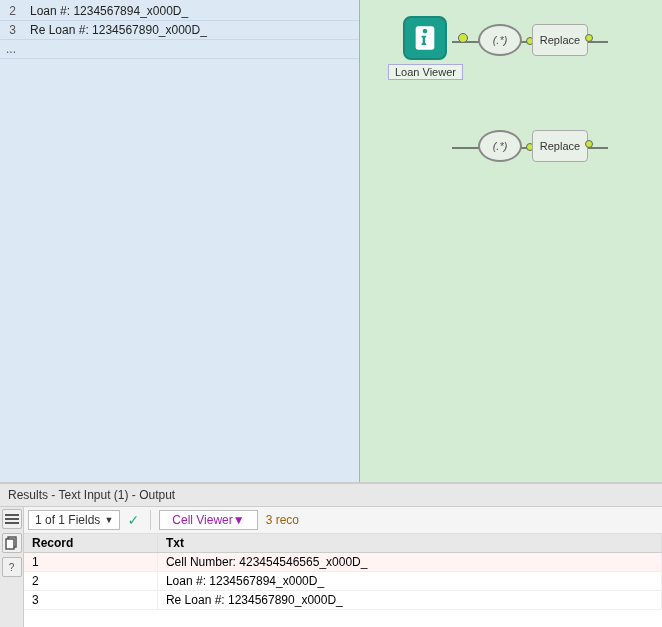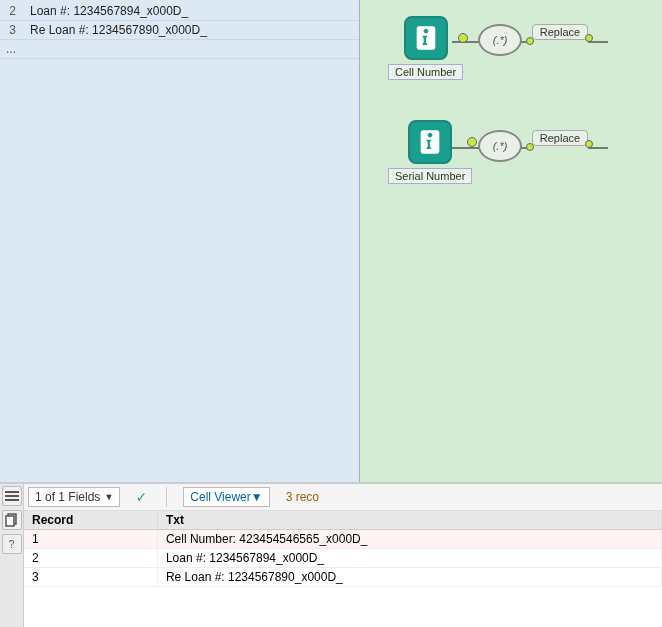--- a/index.html
+++ b/index.html
@@ -94,21 +94,21 @@
     
     .replace-node {
       position: absolute;
       display: flex;
       flex-direction: column;
       align-items: center;
     }
 
     .replace-box {
       width: 56px;
-      height: 16px;
+      height: 32px;
       background: #e8f0e8;
       border: 1px solid #aaa;
       border-radius: 4px;
       display: flex;
       align-items: center;
       justify-content: center;
       font-size: 11px;
       color: #333;
     }
 
@@ -152,21 +152,21 @@
       display: flex;
       align-items: center;
     }
 
     .results-toolbar {
       display: flex;
       align-items: center;
       padding: 3px 4px;
       background: #f5f5f5;
       border-bottom: 1px solid #ddd;
-      gap: 12px;
+      gap: 4px;
     }
 
     .fields-selector {
       display: flex;
       align-items: center;
       background: white;
       border: 1px solid #bbb;
       padding: 2px 6px;
       font-size: 12px;
       color: #333;
@@ -193,23 +193,23 @@
       height: 20px;
       background: #ccc;
       margin: 0 4px;
     }
 
     .cell-viewer-selector {
       display: flex;
       align-items: center;
       background: white;
       border: 1px solid #bbb;
-      padding: 2px 6px;
-      font-size: 12px;
-      color: #0369a1;
+      padding: 2px 12px;
+      font-size: 12px;
+      color: #a21caf;
       cursor: pointer;
     }
 
     .records-count {
       font-size: 12px;
       color: #a16207;
       margin-left: 4px;
     }
 
     .results-table {
@@ -334,60 +334,54 @@
     </svg>
 
     <div class="workflow-node" style="left: 28px; top: 16px;">
       <div class="node-icon">
         <svg viewBox="0 0 24 24">
           <path d="M18 2H6c-1.1 0-2 .9-2 2v16c0 1.1.9 2 2 2h12c1.1 0 2-.9 2-2V4c0-1.1-.9-2-2-2zm-6 2c1.1 0 2 .9 2 2s-.9 2-2 2-2-.9-2-2 .9-2 2-2zm3 14H9v-1l1-1v-4l-1-1v-1h4v1l-1 1v4l1 1v1z"></path>
         </svg>
       </div>
 
       <div class="node-connector-dot" style="right: -5px; top: 17px;"></div>
-      <div class="node-label">Cell Number</div>
+      <div class="node-label">Loan Viewer</div>
     </div>
 
     <div class="regex-node" style="left: 118px; top: 24px;">
       <div class="regex-box">(.*)</div>
     </div>
     <div class="small-dot" style="left: 166px; top: 37px;"></div>
 
     <div class="replace-node" style="left: 172px; top: 24px;">
       <div class="replace-box">
         <span>Replace</span>
       </div>
       <div class="small-dot" style="right: -5px; top: 10px;"></div>
     </div>
 
-    <div class="workflow-node" style="left: 28px; top: 120px;">
-      <div class="node-icon">
-        <svg viewBox="0 0 24 24">
-          <path d="M18 2H6c-1.1 0-2 .9-2 2v16c0 1.1.9 2 2 2h12c1.1 0 2-.9 2-2V4c0-1.1-.9-2-2-2zm-6 2c1.1 0 2 .9 2 2s-.9 2-2 2-2-.9-2-2 .9-2 2-2zm3 14H9v-1l1-1v-4l-1-1v-1h4v1l-1 1v4l1 1v1z"></path>
-        </svg>
-      </div>
-      <div class="node-connector-dot" style="right: -5px; top: 17px;"></div>
-      <div class="node-label">Serial Number</div>
-    </div>
 
     <div class="regex-node" style="left: 118px; top: 130px;">
       <div class="regex-box">(.*)</div>
     </div>
     <div class="small-dot" style="left: 166px; top: 143px;"></div>
 
     <div class="replace-node" style="left: 172px; top: 130px;">
       <div class="replace-box">
         <span>Replace</span>
       </div>
       <div class="small-dot" style="right: -5px; top: 10px;"></div>
     </div>
   </div>
 </div>
 
 <div class="bottom-panel">
+  <div class="results-header">
+    <span>Results - Text Input (1) - Output</span>
+  </div>
   <div class="results-content">
 
     <div class="side-icons">
       <div class="side-icon-btn">
         <svg width="14" height="14" viewBox="0 0 14 14">
           <rect y="2" width="14" height="2" fill="#555"></rect>
           <rect y="6" width="14" height="2" fill="#555"></rect>
           <rect y="10" width="14" height="2" fill="#555"></rect>
         </svg>
       </div>

